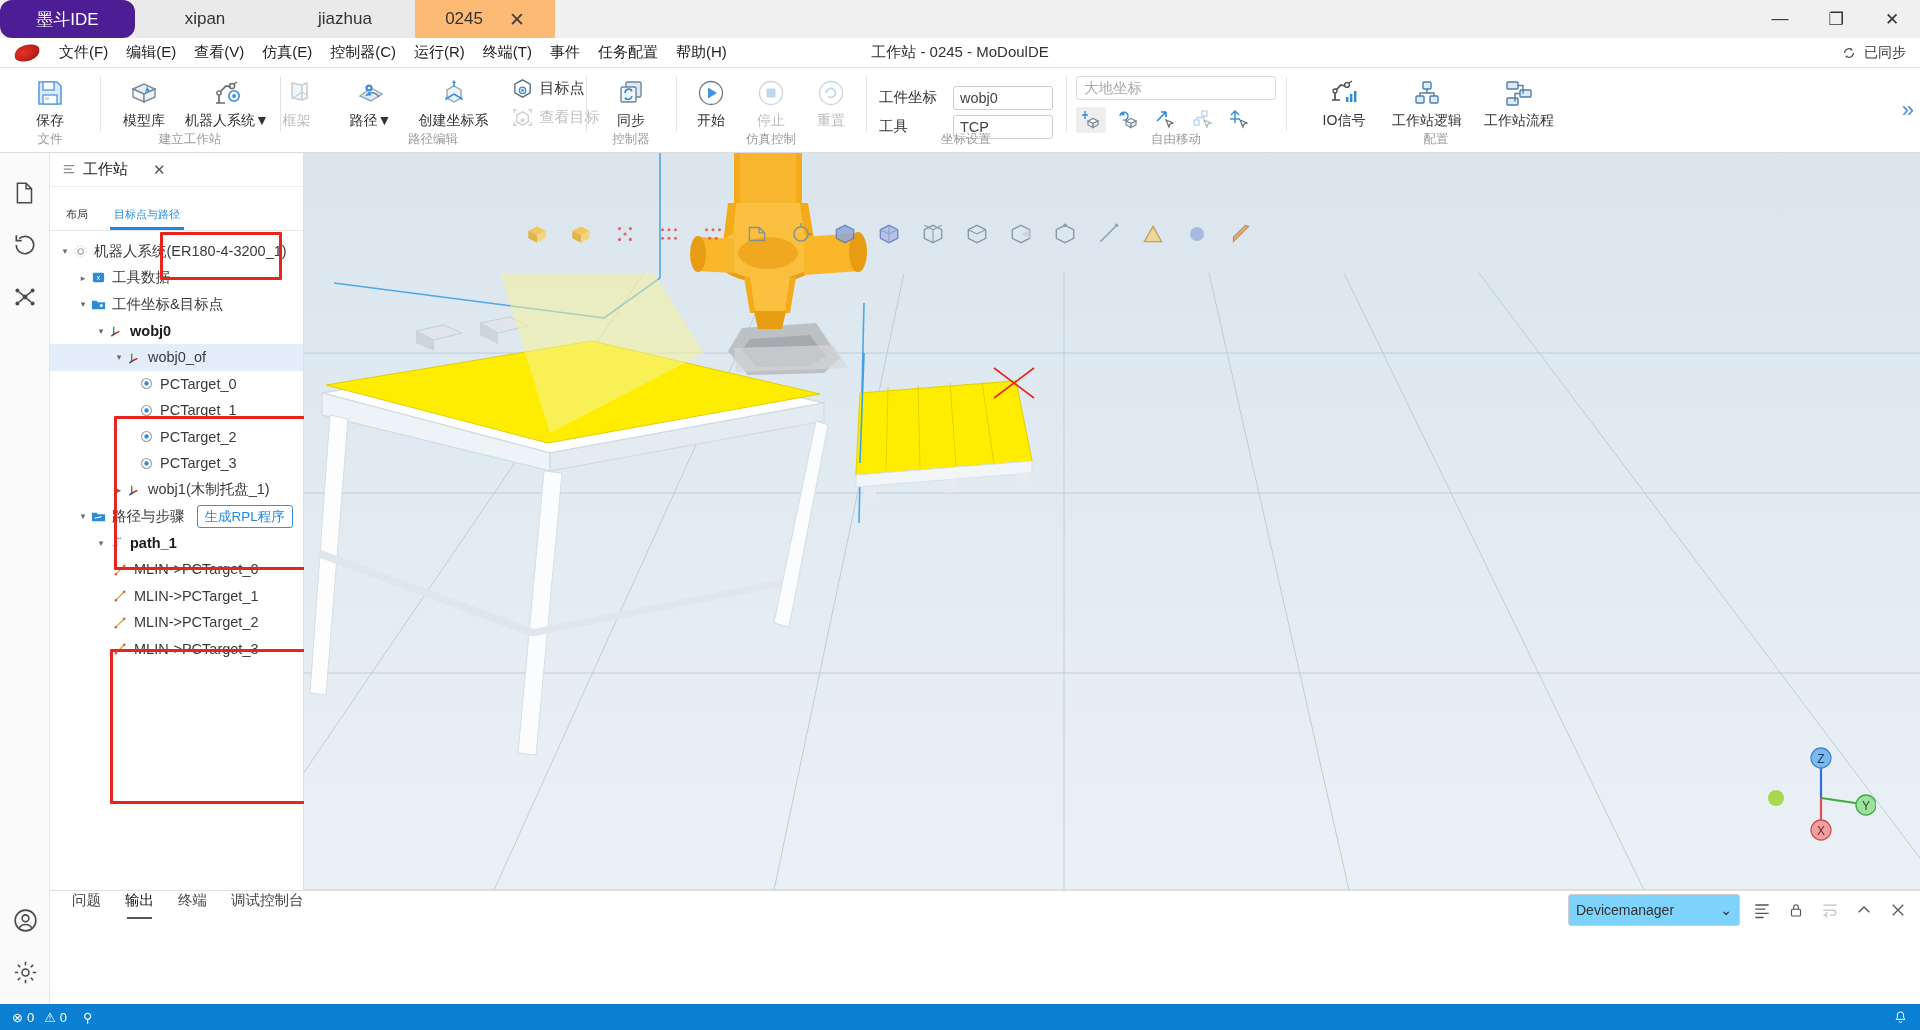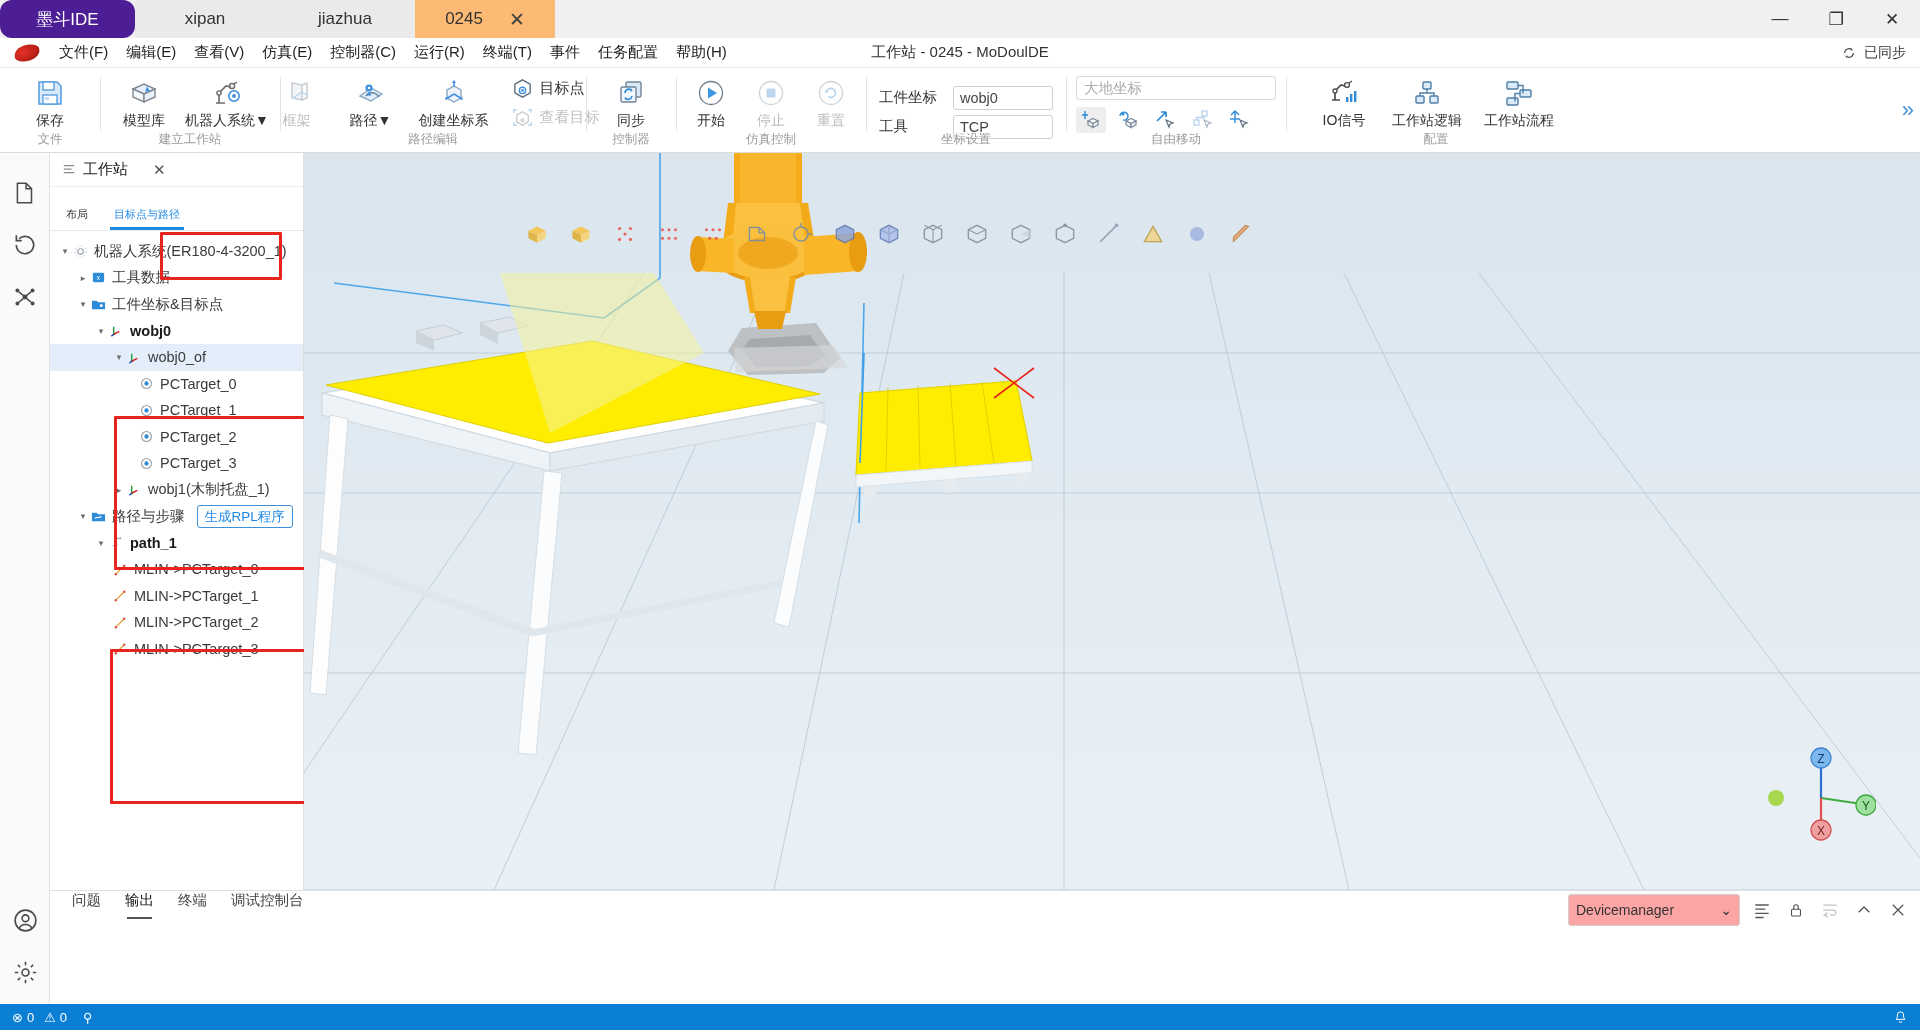--- a/index.html
+++ b/index.html
@@ -216,21 +216,21 @@
   .btab.active { color: #111; }
   .btab.active:after {
     content:''; position:absolute; left:2px; right:2px; bottom:-6px; height:2px; background:#555;
   }
   .btools {
     position: absolute; right: 10px; top: 3px; display: flex; align-items: center; gap: 10px;
   }
   .bsel {
     width: 172px; height: 26px; border: 1px solid #cfcfcf; border-radius: 3px;
     font-size: 14px; color: #333; padding: 15px 7px; display: flex;
-    align-items: center; justify-content: space-between; background: #fca5a5; cursor: pointer; gap: 29px;
+    align-items: center; justify-content: space-between; background: #7dd3fc; cursor: pointer; gap: 29px;
   }
   .bicon { width: 24px; height: 24px; display: flex; align-items: center; justify-content: center; cursor: pointer; color: #555; }
   .bicon.dim { color: #c2c2c2; }
   .logarea {
     padding: 6px 18px 0 18px; font-family: "DejaVu Sans Mono", monospace;
     font-size: 14.5px; color: #1f1f1f; line-height: 21px;
   }
 
   
   .statusbar {

